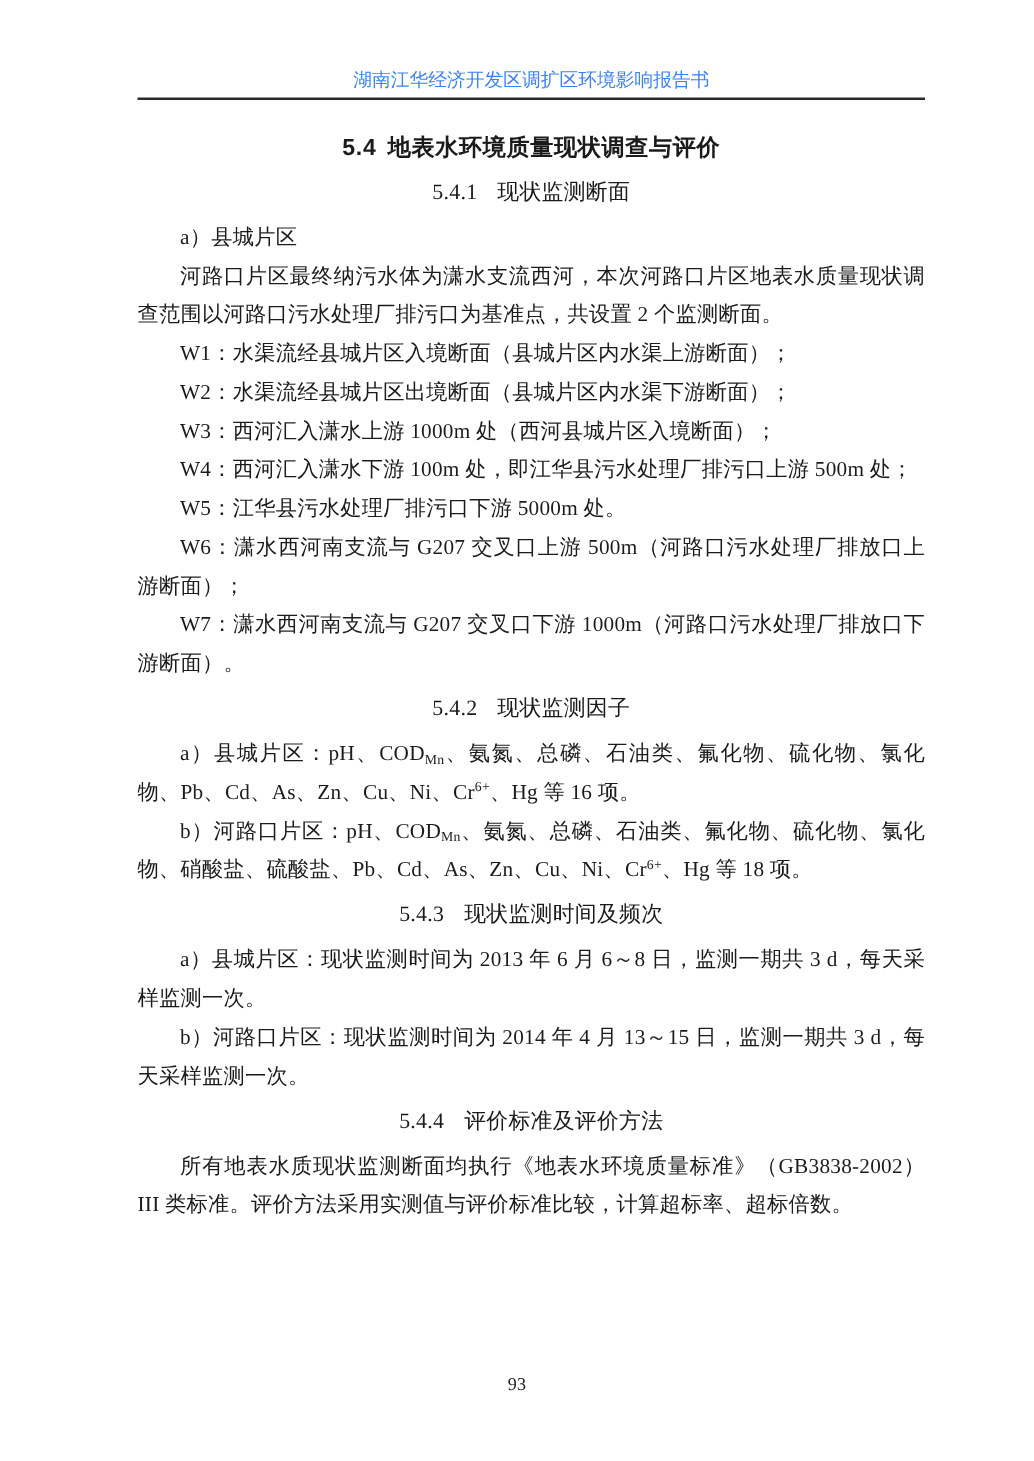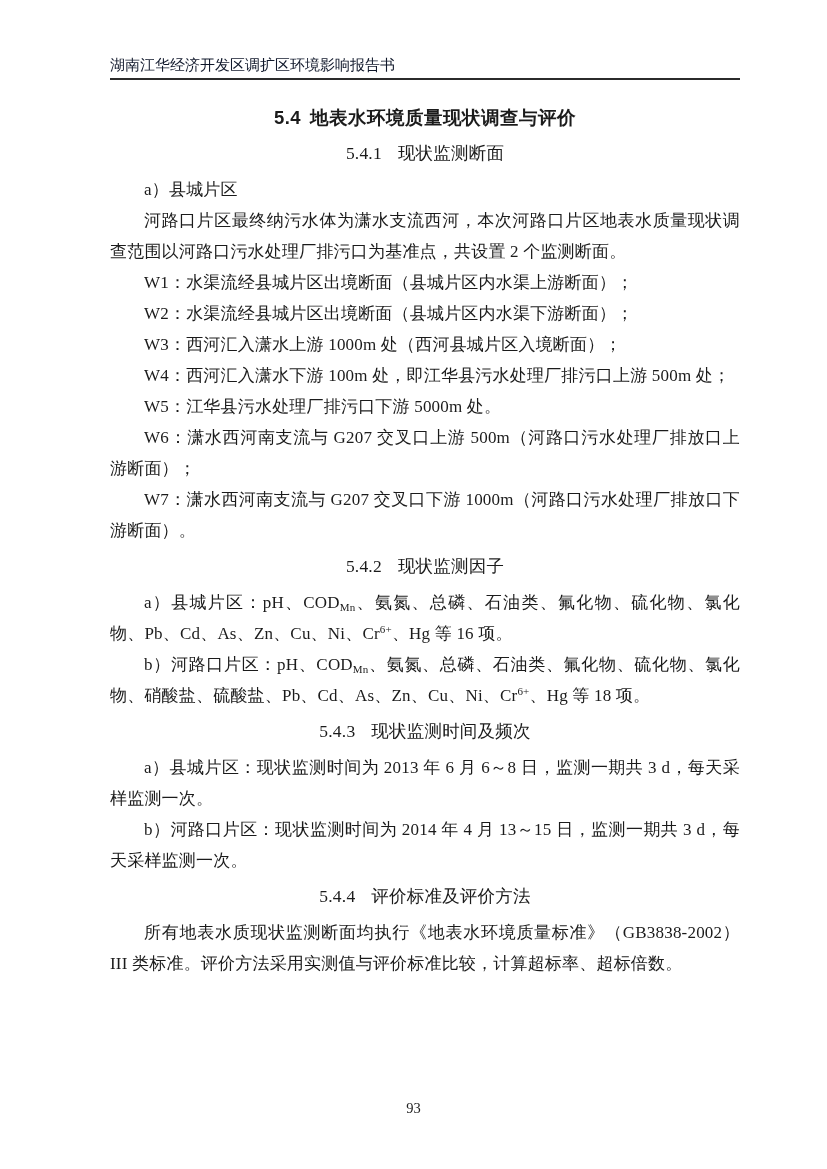--- a/index.html
+++ b/index.html
@@ -17,24 +17,24 @@
     color: #1b1b1b;
     overflow: hidden;
   }
   .header {
     position: absolute;
     top: 55px;
     left: 110px;
     right: 87px;
   }
   .header-title {
-    text-align: left;
+    text-align: center;
     font-size: 15px;
     line-height: 20px;
-    color: #0f172a;
+    color: #3b82f6;
   }
   .header-rule {
     margin-top: 3px;
     border-bottom: 2px solid #2b2b2b;
     height: 0;
   }
   .body {
     position: absolute;
     top: 96px;
     left: 110px;
@@ -98,21 +98,21 @@
 
   <div class="body">
 
     <h1 class="sec-main"><span class="sec-num">5.4</span><span>地表水环境质量现状调查与评价</span></h1>
 
     <h2 class="sec-sub"><span class="sec-num">5.4.1</span><span>现状监测断面</span></h2>
 
     <p class="para">a）县城片区</p>
     <p class="para">河路口片区最终纳污水体为潇水支流西河，本次河路口片区地表水质量现状调查范围以河路口污水处理厂排污口为基准点，共设置 2 个监测断面。</p>
 
-    <p class="para">W1：水渠流经县城片区出境断面（县城片区内水渠上游断面）；</p>
+    <p class="para">W1：水渠流经县城片区入境断面（县城片区内水渠上游断面）；</p>
     <p class="para">W2：水渠流经县城片区出境断面（县城片区内水渠下游断面）；</p>
     <p class="para">W3：西河汇入潇水上游 1000m 处（西河县城片区入境断面）；</p>
     <p class="para">W4：西河汇入潇水下游 100m 处，即江华县污水处理厂排污口上游 500m 处；</p>
     <p class="para">W5：江华县污水处理厂排污口下游 5000m 处。</p>
     <p class="para">W6：潇水西河南支流与 G207 交叉口上游 500m（河路口污水处理厂排放口上游断面）；</p>
     <p class="para">W7：潇水西河南支流与 G207 交叉口下游 1000m（河路口污水处理厂排放口下游断面）。</p>
 
     <h2 class="sec-sub"><span class="sec-num">5.4.2</span><span>现状监测因子</span></h2>
 
     <p class="para"><span>a）县城片区：pH、COD</span><sub class="chem">Mn</sub><span>、氨氮、总磷、石油类、氟化物、硫化物、氯化物、Pb、Cd、As、Zn、Cu、Ni、Cr</span><sup class="chem">6+</sup><span>、Hg 等 16 项。</span></p>

